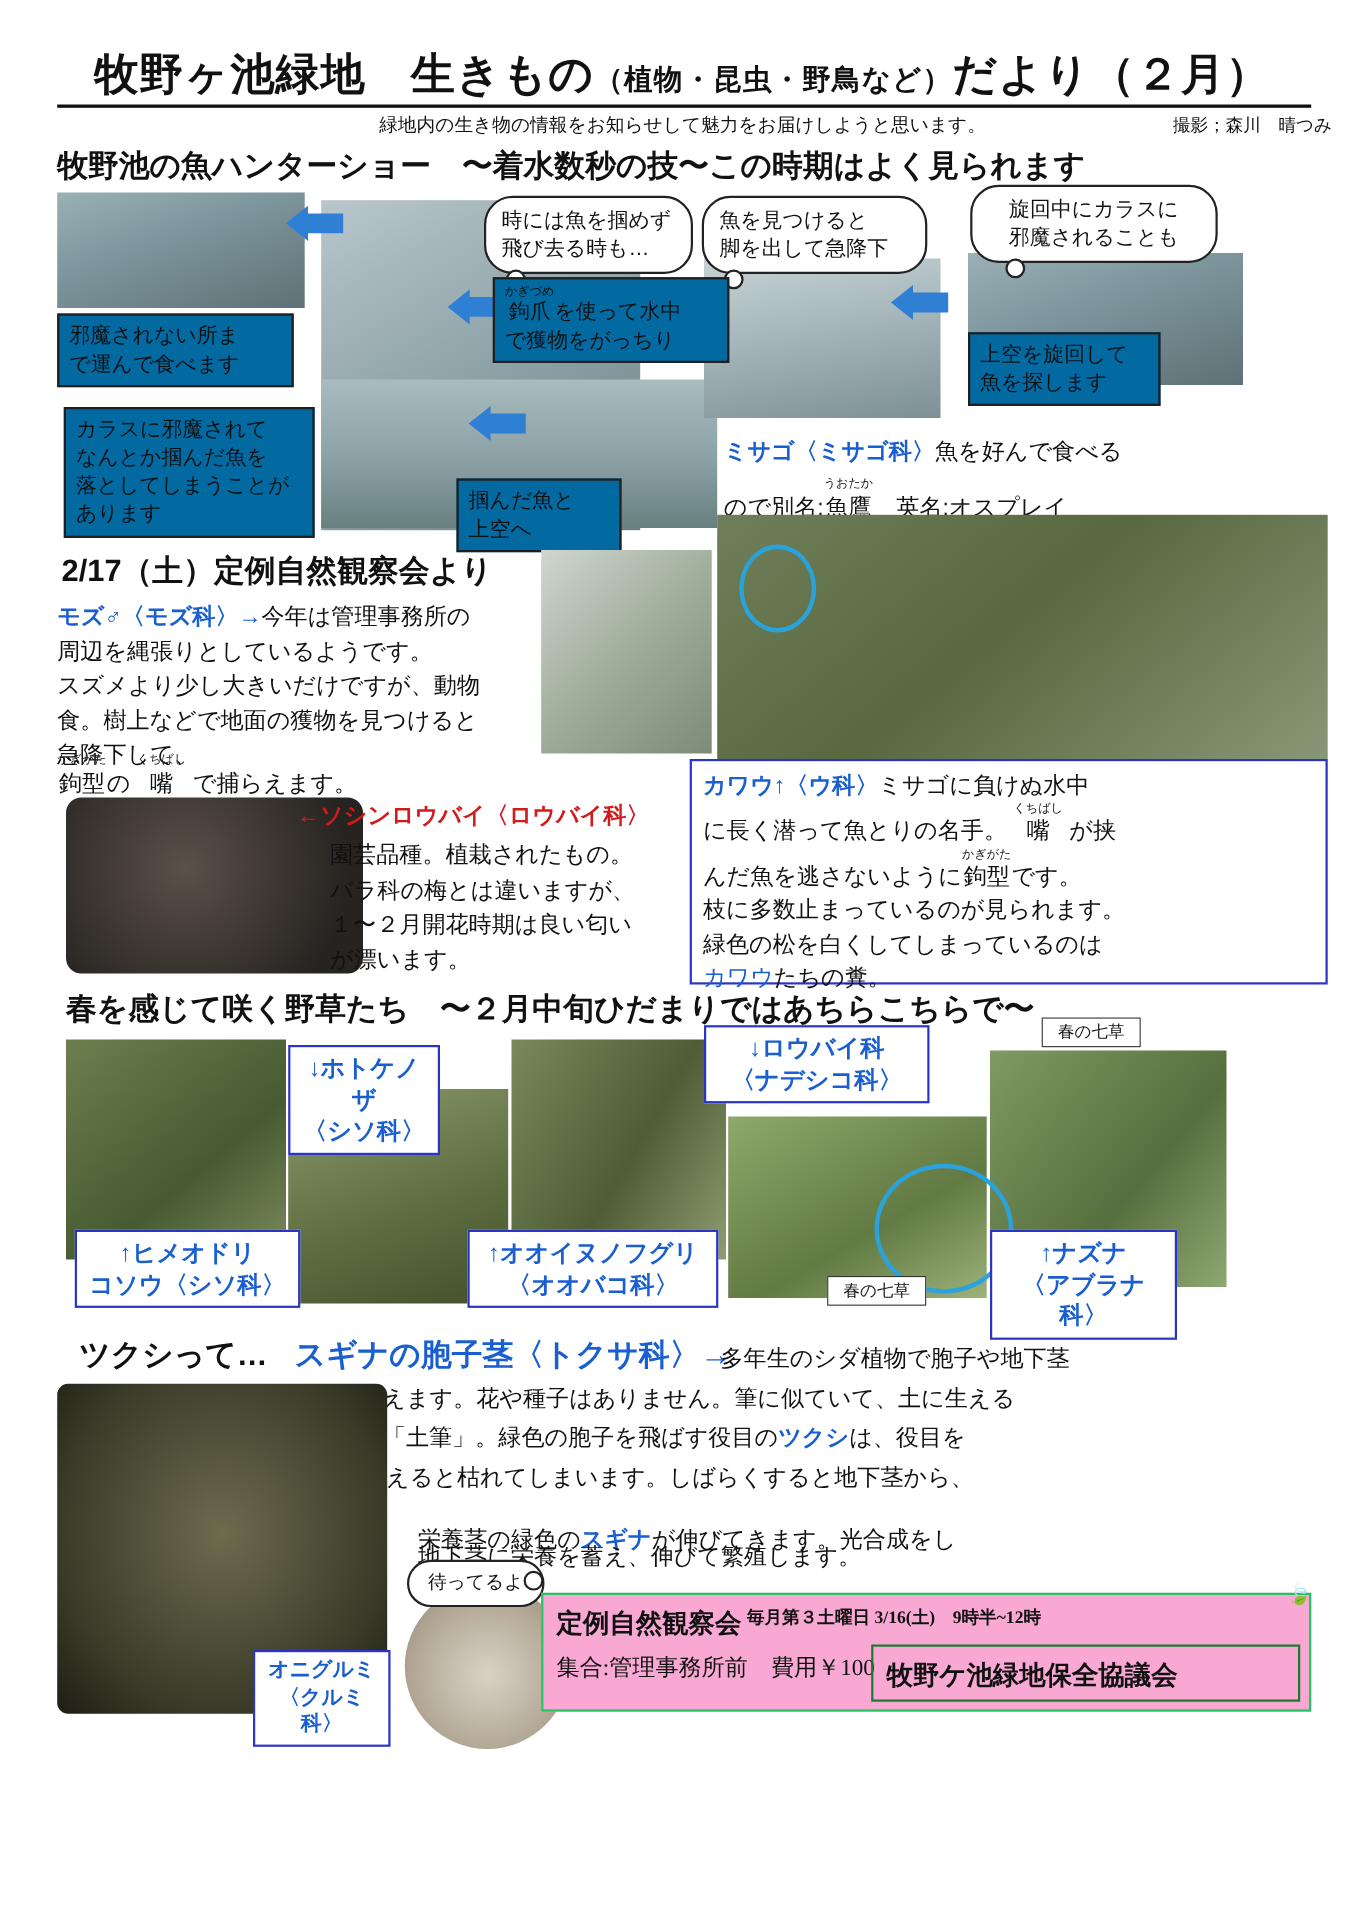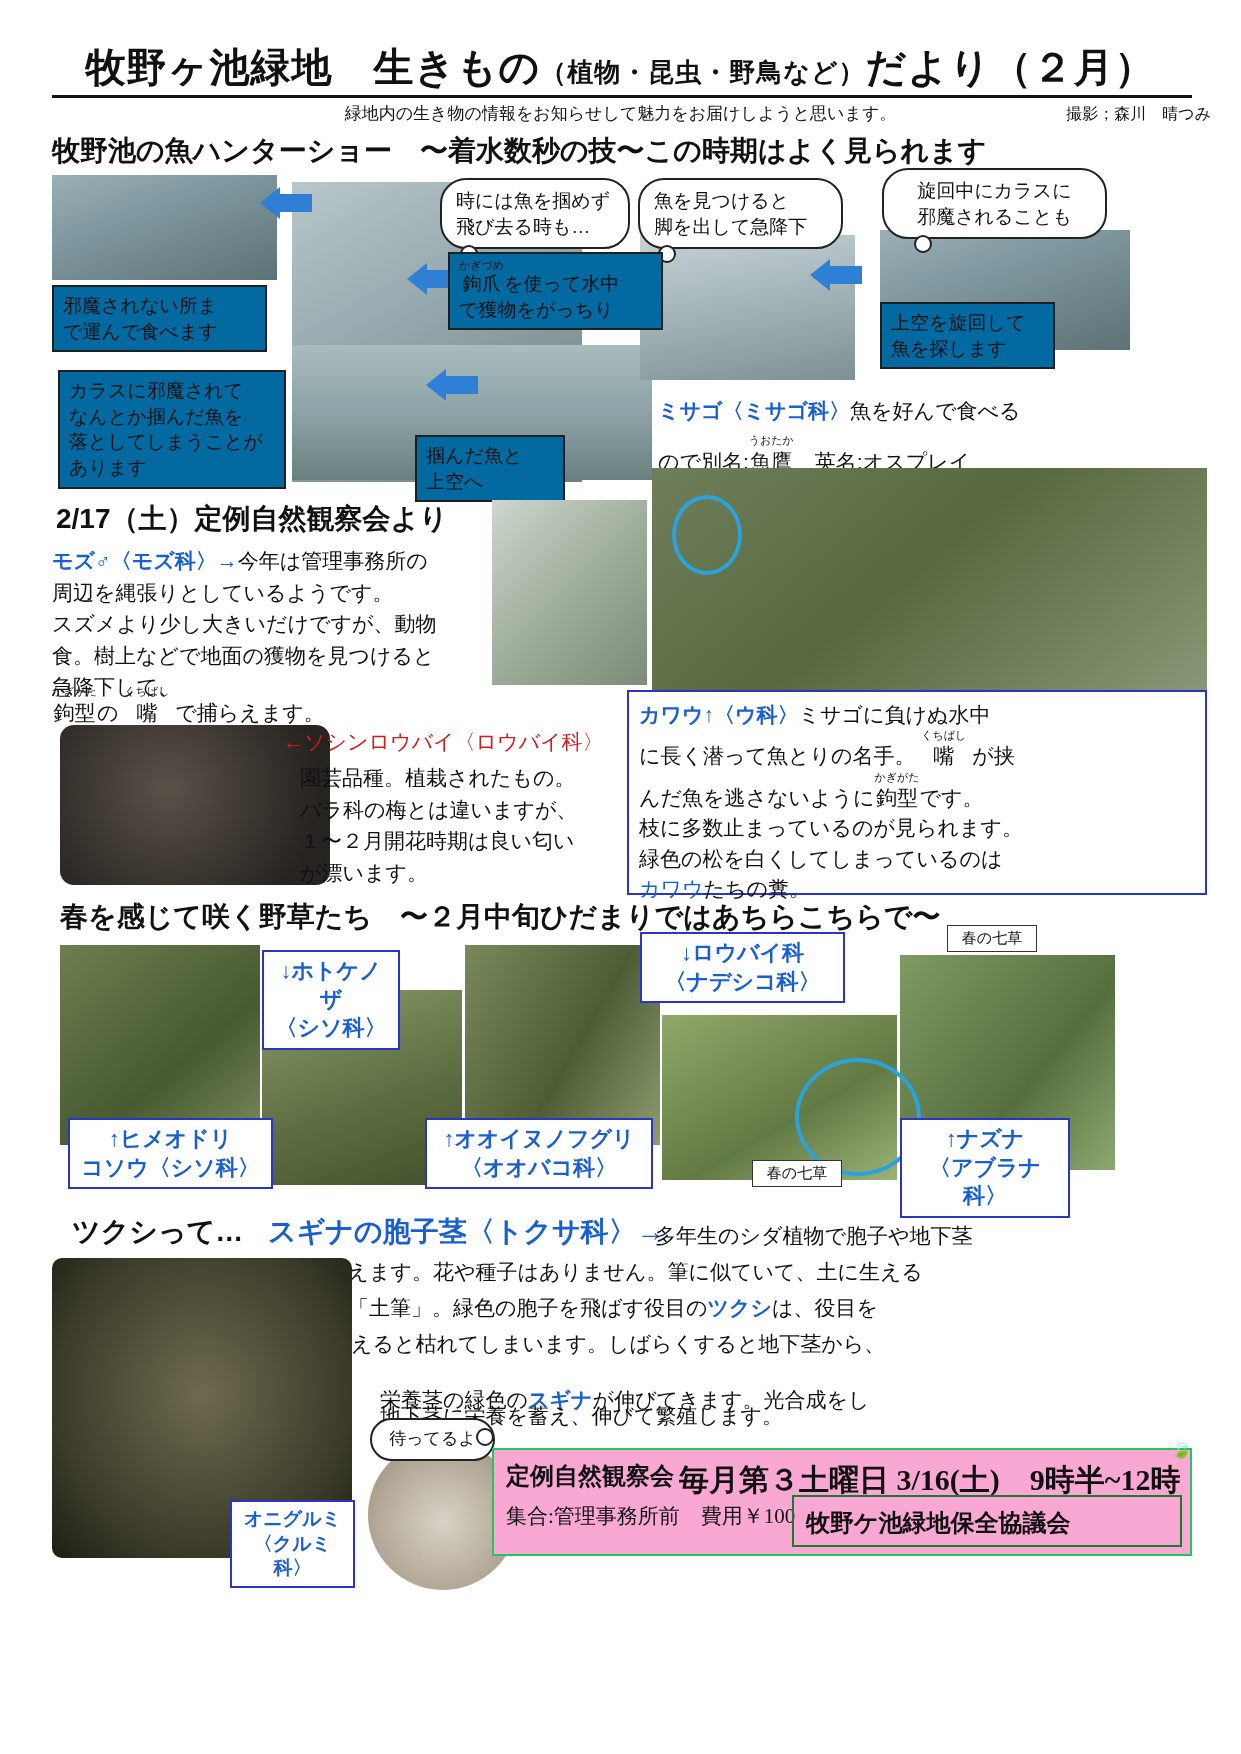--- a/index.html
+++ b/index.html
@@ -178,21 +178,21 @@
 スズメより少し大きいだけですが、動物
 食。樹上などで地面の獲物を見つけると
 急降下して、</span></div>
   <div class="abs bodytext" style="top:686px;left:52px;width:470px;">
     <span class="rb"><span class="ruby">かぎがた</span>鉤型</span>の
     <span class="rb"><span class="ruby">くちばし</span>嘴</span> で捕らえます。
   </div>
 
   <div class="abs photo ph-dark" style="top:725px;left:60px;width:270px;height:160px;border-radius:14px;"></div>
   <div class="abs bodytext" style="top:726px;left:270px;width:350px;">
-    <span class="red" style="font-weight:normal;margin-left:13px;">←ソシンロウバイ〈ロウバイ科〉</span>
+    <span class="red" style="font-weight:bold;">←ソシンロウバイ〈ロウバイ科〉</span>
   </div>
   <div class="abs bodytext" style="top:762px;left:300px;width:330px;white-space:pre-line;">園芸品種。植栽されたもの。
 バラ科の梅とは違いますが、
 １〜２月開花時期は良い匂い
 が漂います。</div>
 
   <div class="abs blue-box" style="top:690px;left:627px;width:580px;height:205px;">
     <div><span class="blue" style="font-weight:bold;">カワウ↑〈ウ科〉</span><span>ミサゴに負けぬ水中</span></div>
     <div>に長く潜って魚とりの名手。 <span class="rb"><span class="ruby">くちばし</span>嘴</span> が挟</div>
     <div>んだ魚を逃さないように<span class="rb"><span class="ruby">かぎがた</span>鉤型</span>です。</div>
@@ -240,21 +240,21 @@
   <div class="abs photo ph-tsukushi" style="top:1258px;left:52px;width:300px;height:300px;border-radius:10px;"></div>
 
   <div class="abs photo ph-squirrel" style="top:1440px;left:368px;width:150px;height:150px;"></div>
   <div class="abs bubble" style="top:1418px;left:370px;width:125px;text-align:center;font-size:17px;border-radius:30px;">待ってるよ</div>
 
   <div class="abs labelbox" style="top:1500px;left:230px;width:125px;white-space:pre-line;font-size:19px;">オニグルミ
 〈クルミ科〉</div>
 
   <div class="abs green-box" style="top:1448px;left:492px;width:700px;height:108px;">
     <div class="abs" style="top:10px;left:12px;font-size:24px;font-weight:bold;">定例自然観察会</div>
-    <div class="abs" style="top:10px;left:185px;font-size:30px;font-weight:bold;">毎月第３土曜日 3/16(土)　9時半~12時</div>
+    <div class="abs" style="top:10px;left:185px;font-size:16px;font-weight:bold;">毎月第３土曜日 3/16(土)　9時半~12時</div>
     <div class="abs" style="top:52px;left:12px;font-size:21px;">集合:管理事務所前　費用￥100</div>
     <div class="abs" style="top:45px;left:298px;width:390px;height:52px;border:2px solid #1a7a2e;box-sizing:border-box;">
       <div class="abs" style="top:10px;left:12px;font-size:24px;font-weight:bold;">牧野ケ池緑地保全協議会</div>
     </div>
   </div>
   <div class="abs" style="top:1438px;left:1170px;font-size:18px;color:#3a7a3a;">🍃</div>
 
 </div>
 
 </body></html>

